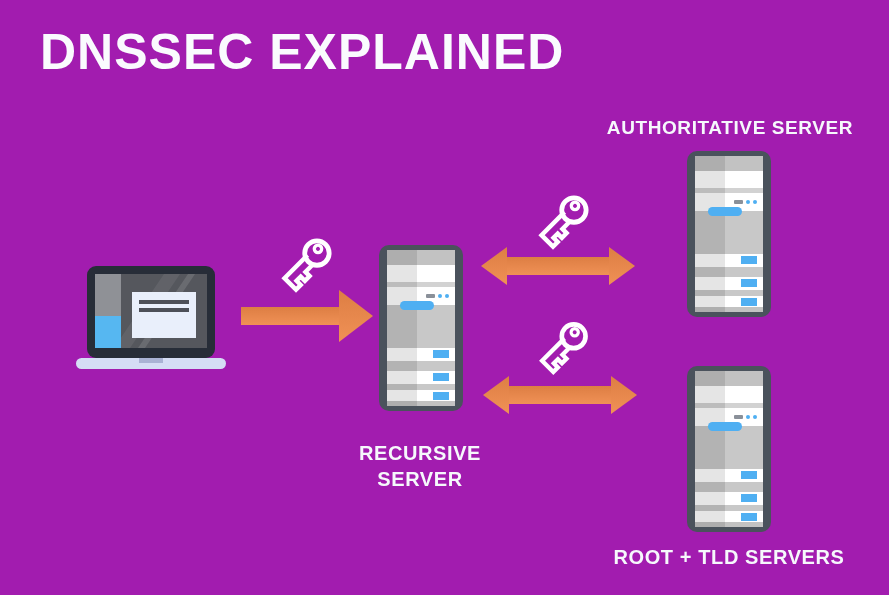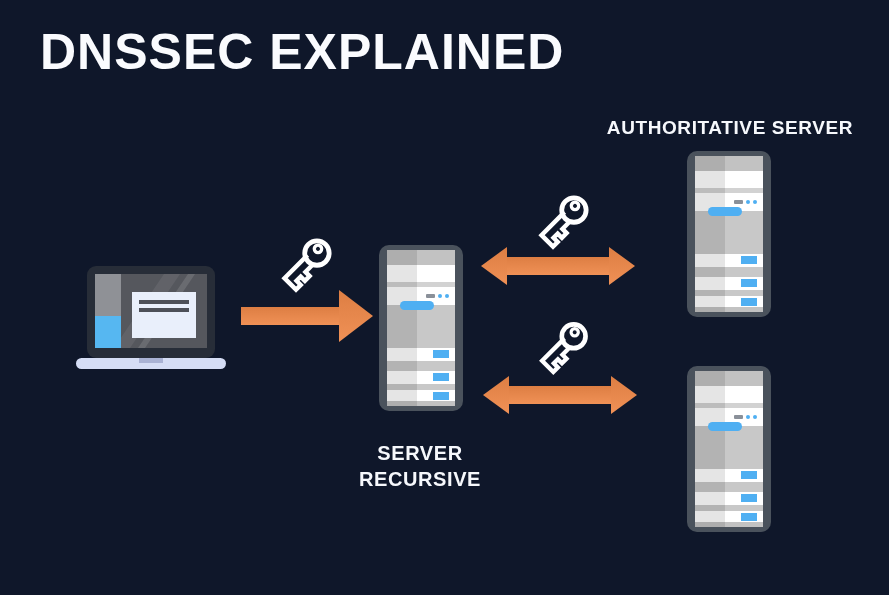--- a/index.html
+++ b/index.html
@@ -1,19 +1,19 @@
 <!DOCTYPE html>
 <html><head>
 <meta charset="utf-8">
 <style>
   html,body{margin:0;padding:0;background:#2e3562;}
   .canvas{
     position:relative;
     width:889px;height:595px;
-    background:#0f172a;
+    background:#a21caf;
     overflow:hidden;
     font-family:"Liberation Sans", sans-serif;
   }
   .title{
     position:absolute;left:40px;top:26px;
     font-size:50px;font-weight:700;line-height:1.05;
     letter-spacing:1px;color:#FAFBFE;
   }
   .node-label{
     position:absolute;
@@ -101,22 +101,22 @@
       <rect x="47" y="49" width="9" height="4" rx="1" fill="#8A9099"></rect>
       <circle cx="61" cy="51" r="2" fill="#4FAFF2"></circle>
       <circle cx="68" cy="51" r="2" fill="#4FAFF2"></circle>
       <rect x="21" y="56" width="34" height="9" rx="4.5" fill="#4FAFF2"></rect>
       <rect x="54" y="105" width="16" height="8" fill="#4FAFF2"></rect>
       <rect x="54" y="128" width="16" height="8" fill="#4FAFF2"></rect>
       <rect x="54" y="147" width="16" height="8" fill="#4FAFF2"></rect>
     </svg>
   </div>
   <div class="node-label lbl-recursive">
+    <div>RECURSIVE</div>
     <div>SERVER</div>
-    <div>RECURSIVE</div>
   </div>
 
   <div class="icon-wrap arrow-top">
     <svg width="154" height="38" viewBox="0 0 154 38">
       <defs>
         <linearGradient id="g2" x1="0" y1="0" x2="0" y2="1">
           <stop offset="0" stop-color="#DD7E43"></stop>
             <stop offset="1" stop-color="#F09156"></stop>
         </linearGradient>
       </defs>
@@ -203,14 +203,15 @@
       <rect x="8" y="5" width="30" height="156" fill="#000000" opacity="0.10"></rect>
       <rect x="47" y="49" width="9" height="4" rx="1" fill="#8A9099"></rect>
       <circle cx="61" cy="51" r="2" fill="#4FAFF2"></circle>
       <circle cx="68" cy="51" r="2" fill="#4FAFF2"></circle>
       <rect x="21" y="56" width="34" height="9" rx="4.5" fill="#4FAFF2"></rect>
       <rect x="54" y="105" width="16" height="8" fill="#4FAFF2"></rect>
       <rect x="54" y="128" width="16" height="8" fill="#4FAFF2"></rect>
       <rect x="54" y="147" width="16" height="8" fill="#4FAFF2"></rect>
     </svg>
   </div>
+  <div class="node-label lbl-root">ROOT + TLD SERVERS</div>
 
 </div>
 
 </body></html>

